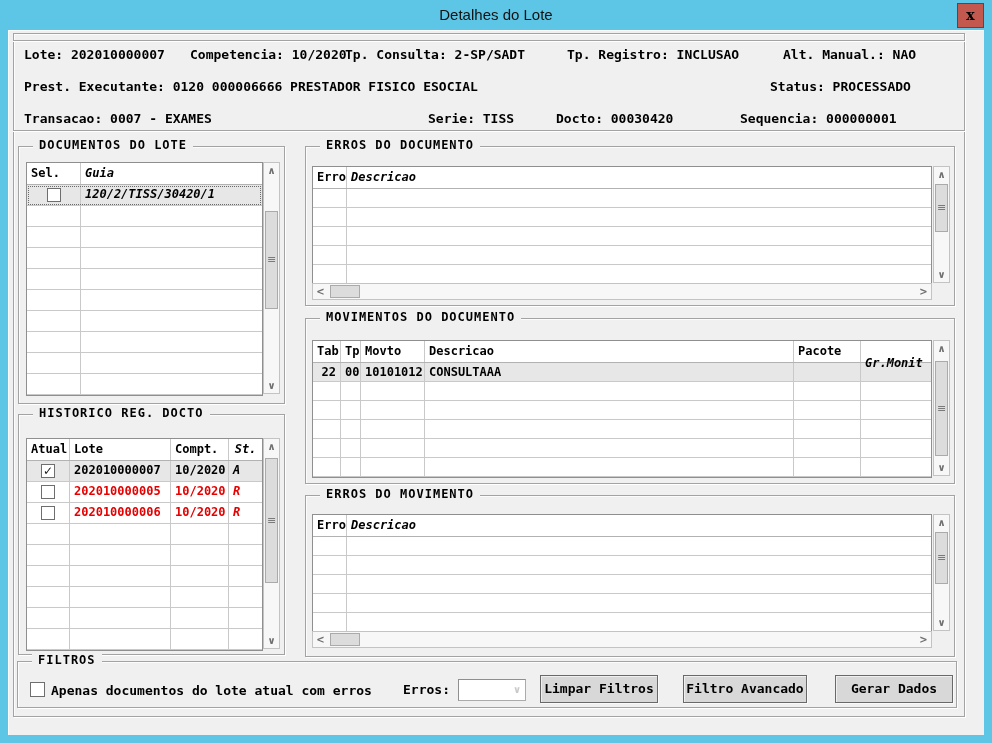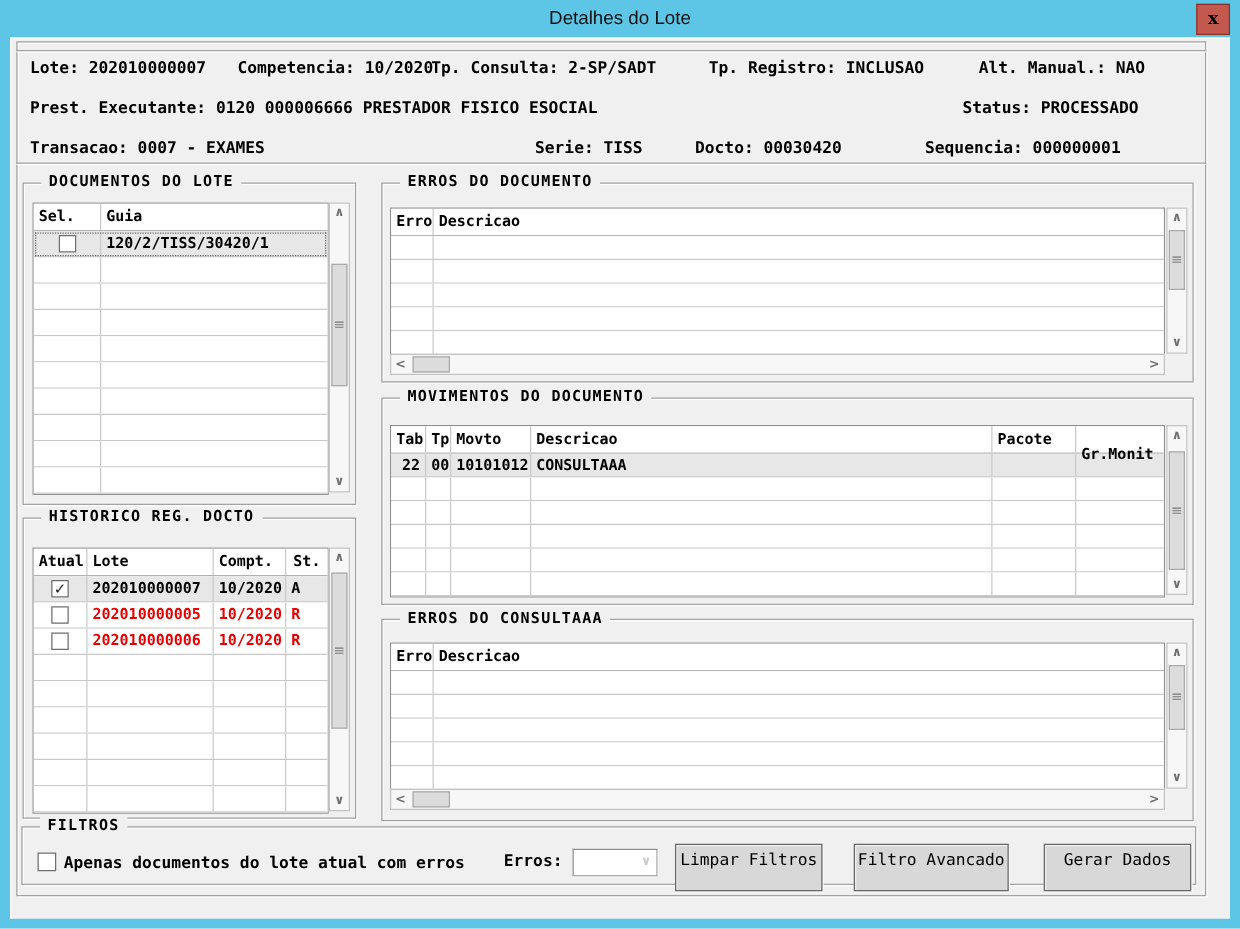--- a/index.html
+++ b/index.html
@@ -57,21 +57,21 @@
   .trow.sel { background:var(--selected-row,#e7e7e7); }
   .trow.sel .tcell { background:transparent; }
   .trow.focus { outline:1px dotted #6a6a6a; outline-offset:-2px; }
   .trow.red .tcell { color:var(--red-text,#e60000); }
   .tcell {
     height:100%; border-right:1px solid #c9c9c9; padding:2px 4px 0 4px;
     font-size:12px; font-weight:bold; white-space:nowrap; overflow:hidden;
     color:#000;
   }
   .trow.thead .tcell { padding-top:3px; }
-  .tcell:last-child { border-right:none; }
+  .tcell:last-child { border-right:none;font-style:italic; }
   .tcell.c-cb { display:flex; justify-content:center; align-items:center; padding:0; }
   .cbx {
     width:14px; height:14px; background:#fff; border:1px solid #6e6e6e;
     display:inline-block; font:bold 12px/12px "DejaVu Sans", sans-serif; text-align:center; color:#1a1a1a;
   }
   
   .vsb {
     position:absolute; width:17px; background:#f7f7f7; border:1px solid #c3c3c3;
   }
   .hsb {
@@ -99,23 +99,23 @@
   }
   .combo {
     position:absolute; width:68px; height:22px; background:#fff;
     border:1px solid #ababab; border-top-color:#8f8f8f; border-left-color:#8f8f8f;
   }
   .combo .chev {
     position:absolute; right:4px; top:4px; color:#c9c9c9; font-size:10px;
     font-family:"DejaVu Sans", sans-serif; font-weight:bold;
   }
   .btn {
-    position:absolute; height:38px; background:#d8d8d8;
+    position:absolute; height:28px; background:#d8d8d8;
     border:1px solid #696969; box-shadow:1px 1px 0 #fafafa, inset 1px 1px 0 #efefef;
-    font-family:"DejaVu Sans Mono", monospace; font-size:13px; font-weight:normal; color:#000;
+    font-family:"DejaVu Sans Mono", monospace; font-size:13px; font-weight:bold; color:#000;
     text-align:center; white-space:pre; cursor:default;
   }
 </style>
 </head>
 <body>
 
 <div class="win">
 
   <div class="titlebar">
     <span class="title">Detalhes do Lote</span>
@@ -381,21 +381,21 @@
     </div>
   <div class="vsb" style="left:933px;top:340px;height:136px">
     <div class="sb-ar up">∧</div>
     <div class="sb-thumb" style="top:20px;height:95px">
         <span class="grip">≡</span>
       </div>
     <div class="sb-ar dn">∨</div>
   </div>
 
   <div class="gbox" style="left:305px;top:495px;width:650px;height:162px">
-    <span class="gbox-title">ERROS DO CONSULTAAA</span>
+    <span class="gbox-title">ERROS DO MOVIMENTO</span>
   </div>
   <div class="tbl" style="left:312px;top:514px;width:620px;--rh:19px">
       <div class="trow thead">
         <div class="tcell" style="width: 34px;">Erro</div>
         <div class="tcell" style="width: 584px;">Descricao</div>
       </div>
       <div class="trow">
         <div class="tcell" style="width: 34px;"></div>
         <div class="tcell" style="width: 584px;"></div>
       </div>

